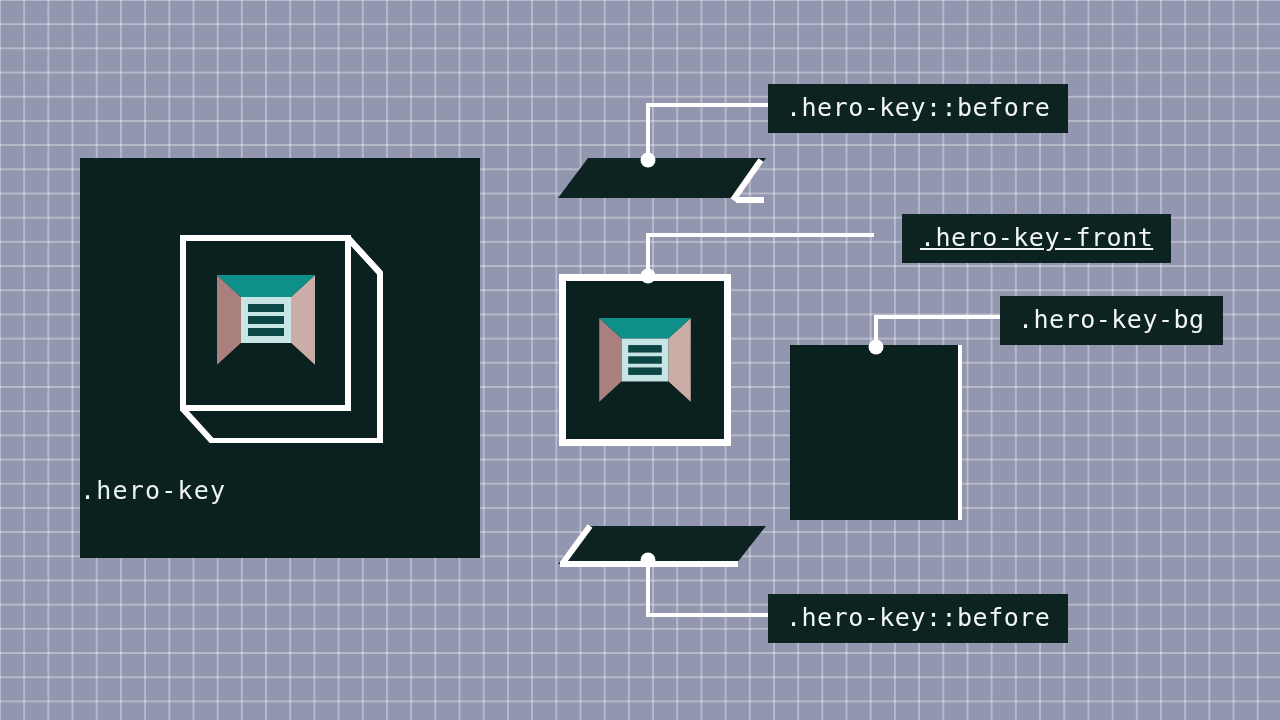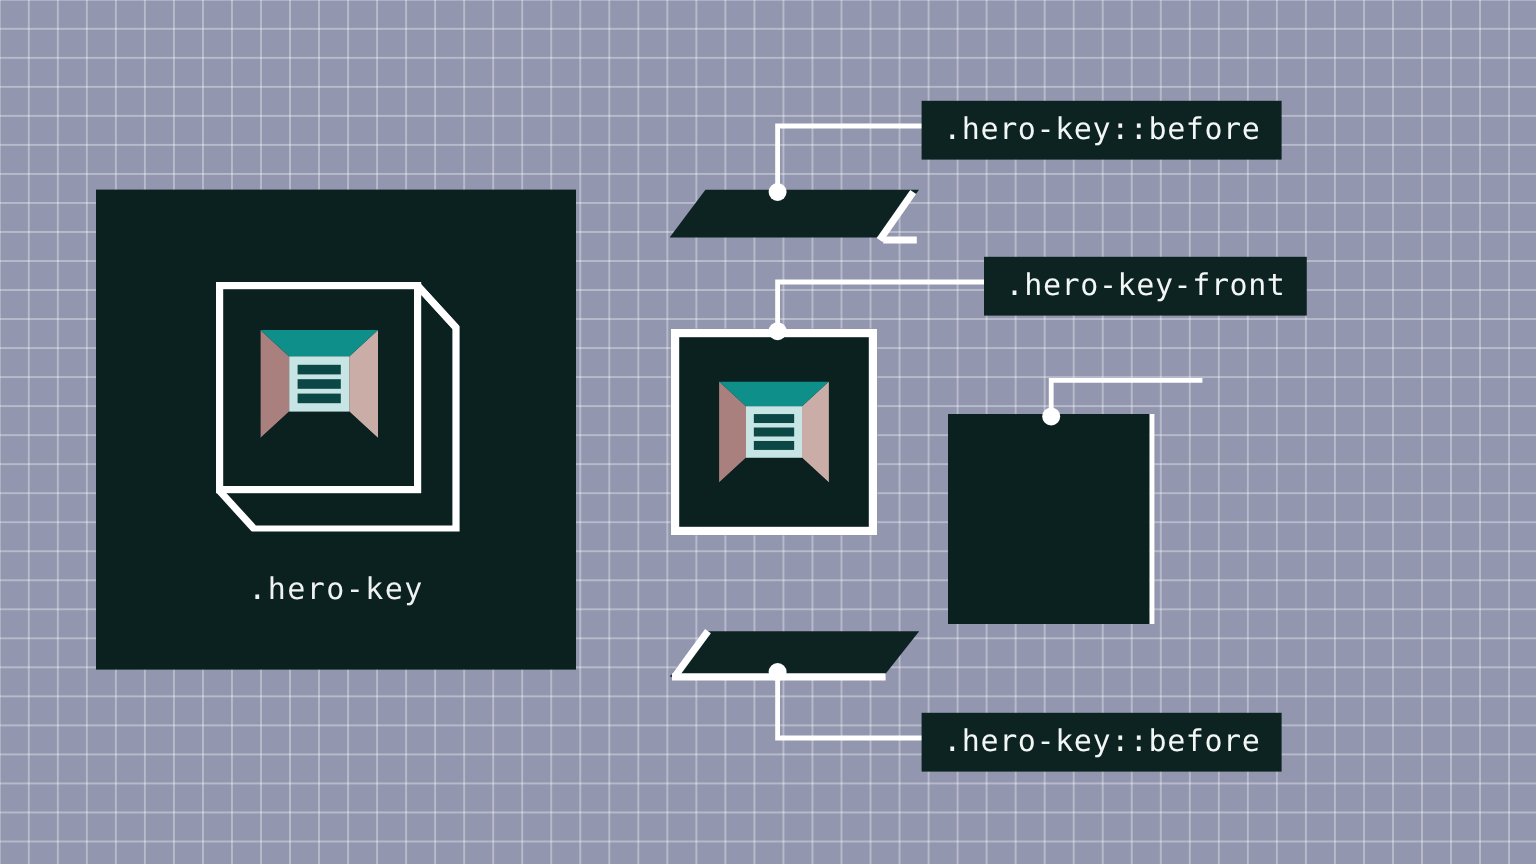--- a/index.html
+++ b/index.html
@@ -20,21 +20,21 @@
   }
 
   
   .abs{position:absolute;}
 
   
   #hero-card{left:80px;top:158px;width:400px;height:400px;background:#0b2120;}
   #hero-art{position:absolute;left:100px;top:75px;width:205px;height:210px;}
   #hero-art svg{display:block;}
   #hero-caption{
-    position:absolute;left:0;right:0;top:318px;text-align:center;
+    position:absolute;left:0;right:0;top:318px;text-align:left;
     color:#eef3f2;font-size:25px;letter-spacing:1.2px;
   }
 
   
   .keyglyph{display:block;}
 
   
   #slab-before{left:558px;top:158px;width:208px;height:46px;}
   #slab-after{left:558px;top:524px;width:208px;height:46px;}
 
@@ -51,21 +51,21 @@
   #bg-tile{left:790px;top:345px;width:168px;height:175px;background:#0b2120;}
   #bg-tile .edge{position:absolute;right:-4px;top:0;width:4px;height:100%;background:#fff;}
 
   
   .label{
     position:absolute;background:#0c2321;color:#f2f6f5;
     font-size:25px;letter-spacing:0.5px;line-height:1;
     padding:11px 18px 13px 18px;white-space:nowrap;
   }
   #lb-before{left:768px;top:84px;text-align:right;}
-  #lb-front {left:820px;top:214px;}
+  #lb-front {left:902px;top:214px;text-decoration:underline;}
   #lb-bg    {left:1000px;top:296px;}
   #lb-after {left:768px;top:594px;}
 
   
   .conn{position:absolute;pointer-events:none;}
   .conn svg{display:block;overflow:visible;}
   .dot{position:absolute;width:15px;height:15px;border-radius:50%;
        background:#ffffff;transform:translate(-50%,-50%);}
 </style>
 </head>
@@ -155,15 +155,16 @@
     </svg>
   </div>
 
   <span class="dot" style="left:648px;top:160px;"></span>
   <span class="dot" style="left:648px;top:276px;"></span>
   <span class="dot" style="left:876px;top:347px;"></span>
   <span class="dot" style="left:648px;top:560px;"></span>
 
   <div class="label" id="lb-before">.hero-key::before</div>
   <div class="label" id="lb-front">.hero-key-front</div>
+  <div class="label" id="lb-bg">.hero-key-bg</div>
   <div class="label" id="lb-after">.hero-key::before</div>
 
 </div>
 
 </body></html>

